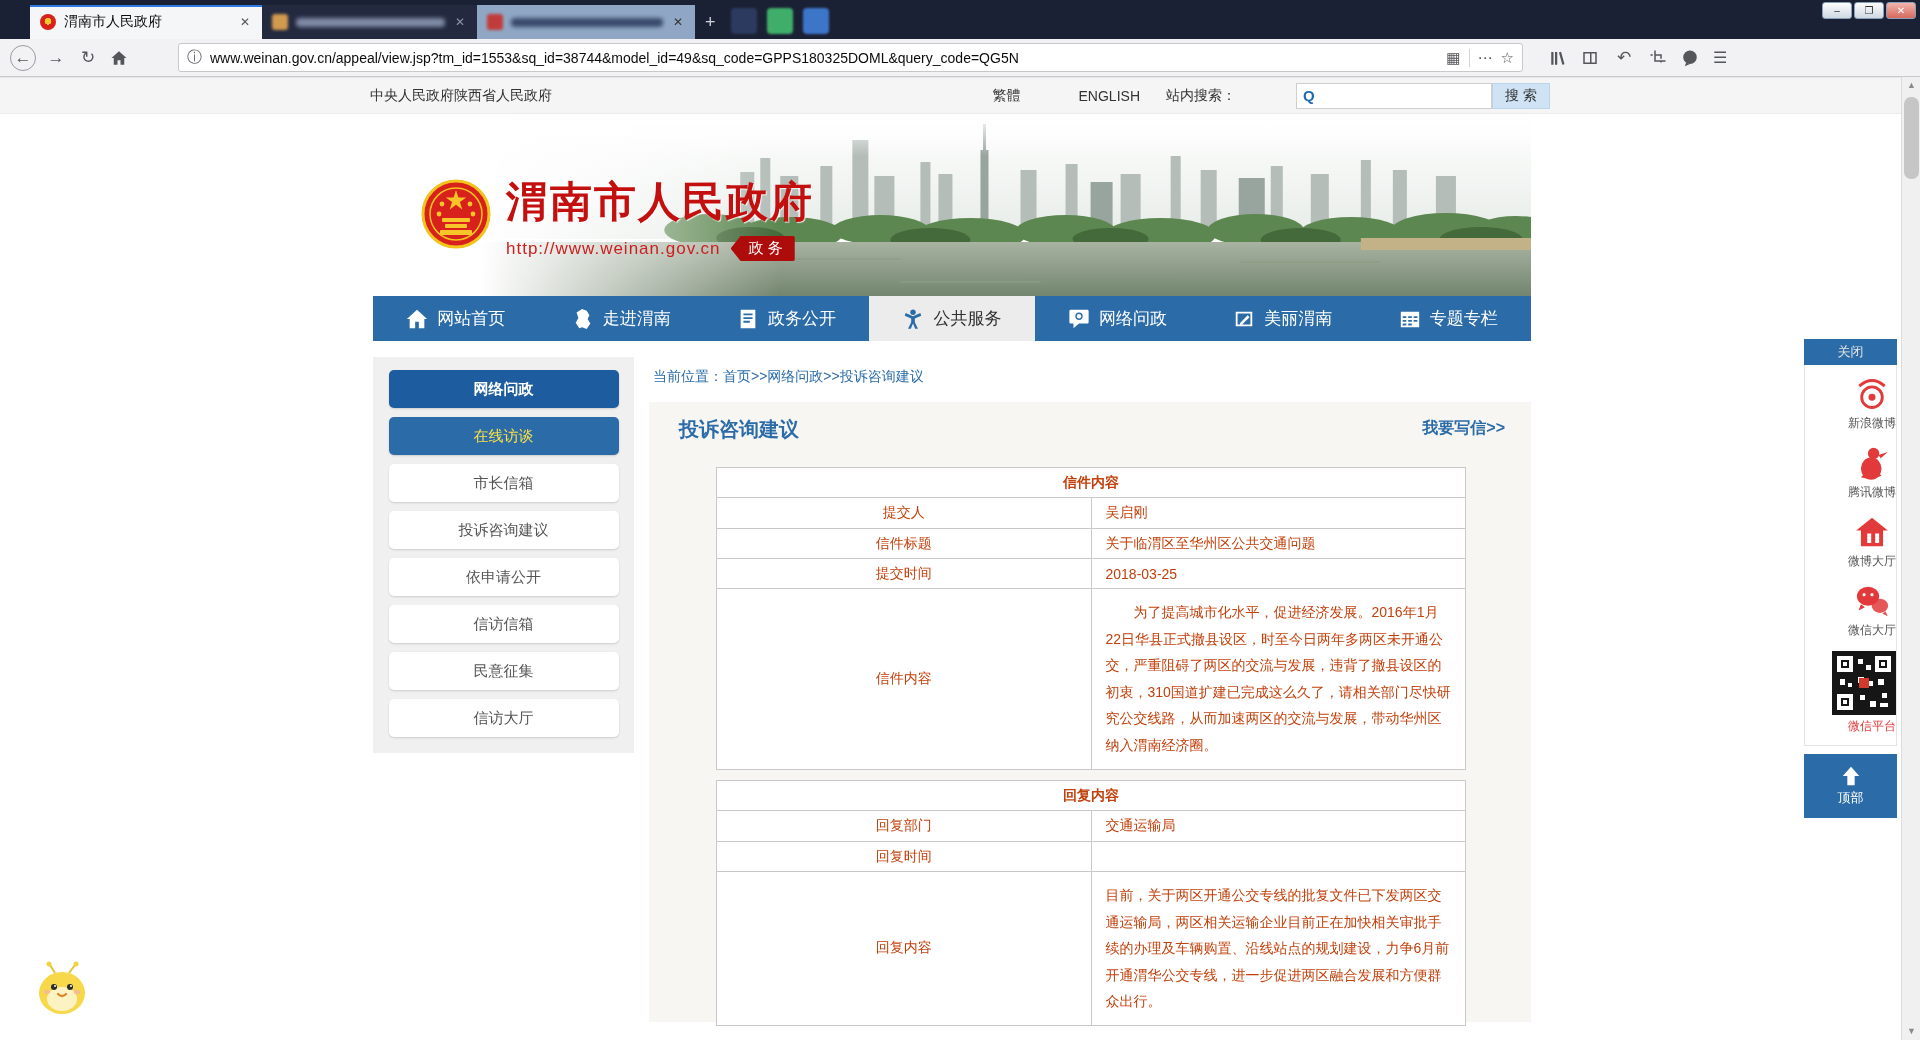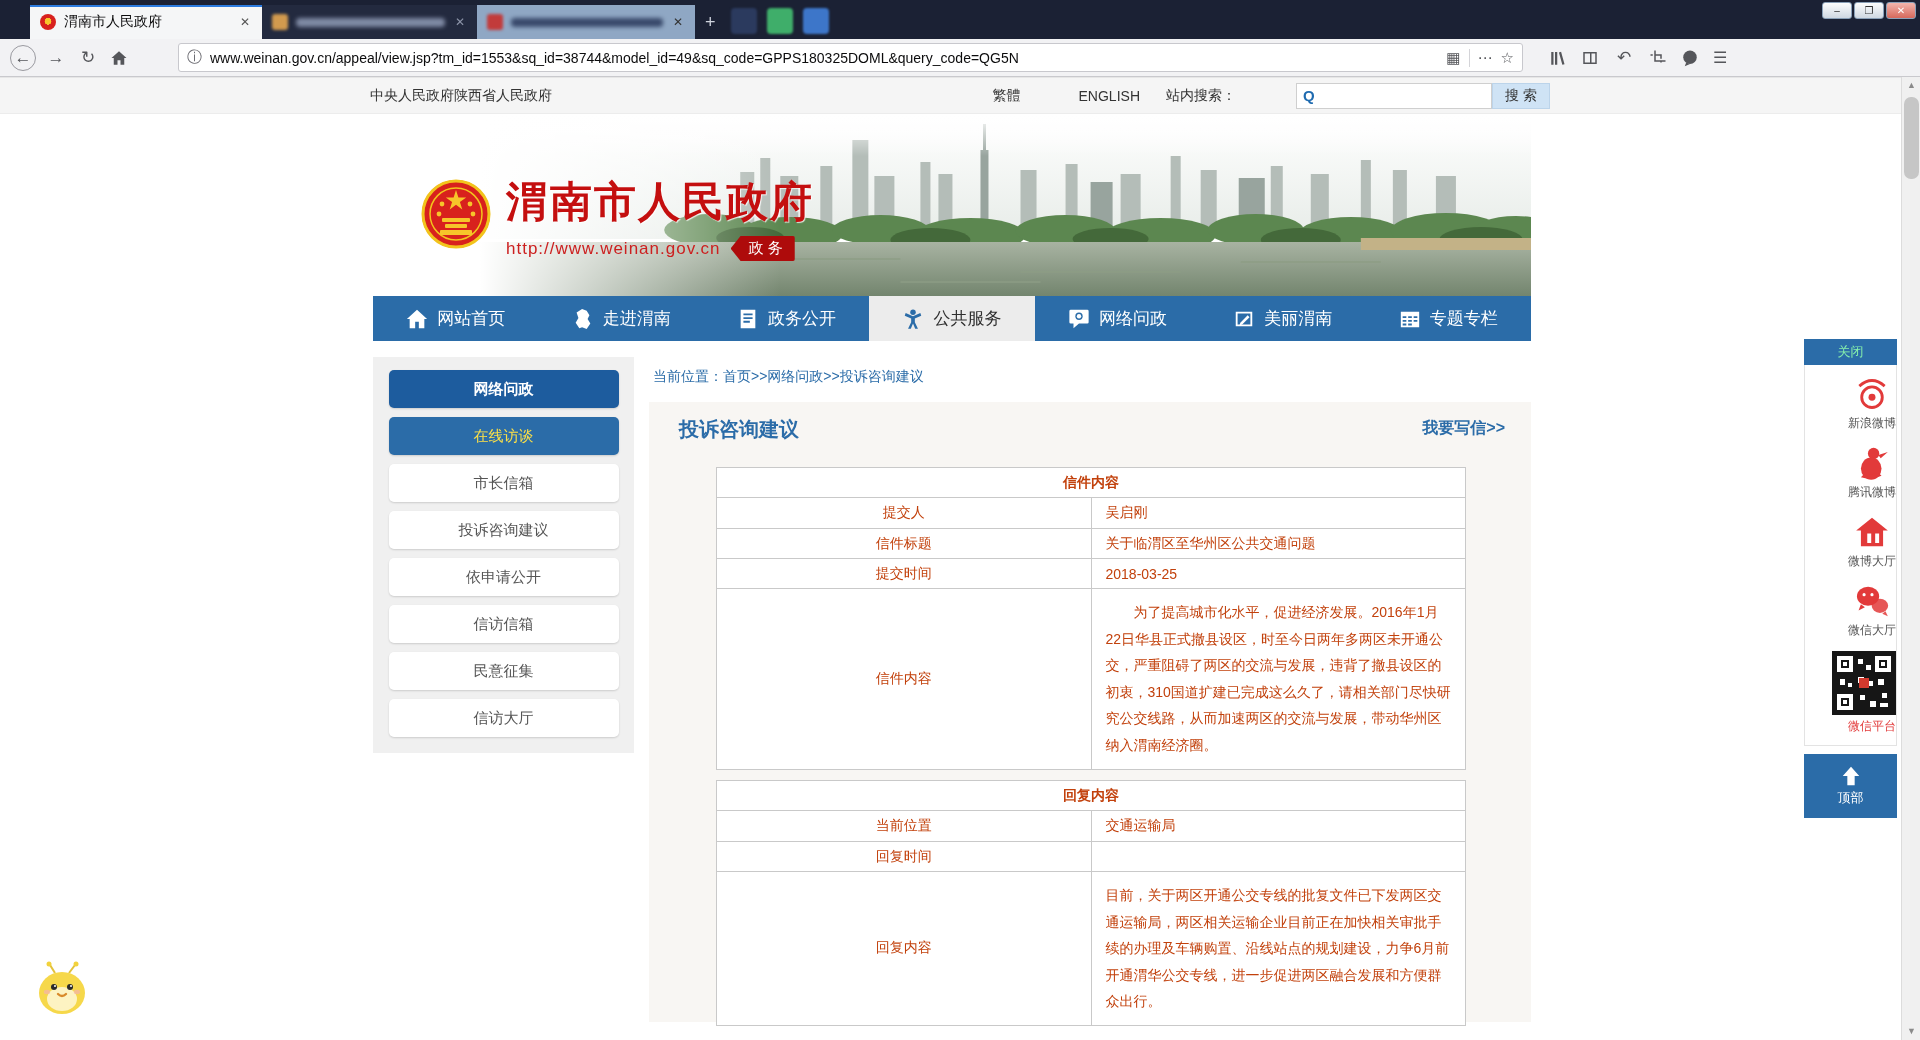--- a/index.html
+++ b/index.html
@@ -97,21 +97,21 @@
   table.lt td, table.lt th { border:1px solid #c9c9c9; font-size:14px; color:#c2410c; }
   .tbl-header { height:30px; text-align:center; color:#2b6ca8; font-weight:bold; font-size:15px; }
   .lbl { width:124px; text-align:center; height:30px; }
   .val { padding:4px 14px; }
   .val-long { vertical-align:top; padding:10px 14px; line-height:1.9; }
   .indent { text-indent:2em; }
   td.h170 { height:170px; } td.h140 { height:140px; } td.h31 { height:31px; }
 
   
   .float-panel { position:absolute; left:1804px; top:262px; width:93px; }
-  .fp-close { height:26px; background:#2b6ca8; color:#86efac; font-size:13px; display:flex; align-items:center; justify-content:center; cursor:pointer; }
+  .fp-close { height:26px; background:#2b6ca8; color:#e5e5e5; font-size:13px; display:flex; align-items:center; justify-content:center; cursor:pointer; }
   .fp-body { background:#fff; border:1px solid #e3e3e3; border-top:none; padding:10px 0 8px; display:flex; flex-direction:column; align-items:flex-end; }
   .fp-item { display:flex; flex-direction:column; align-items:center; margin-bottom:12px; cursor:pointer; }
   .fp-ic { width:38px; height:38px; color:#e23a3a; }
   .fp-ic svg { width:100%; height:100%; }
   .fp-label { font-size:12px; color:#555; margin-top:2px; }
   .qr { width:64px; height:64px; background:#111; position:relative; margin-bottom:3px; }
   .qr svg { width:100%; height:100%; }
   .qr-label { font-size:12px; color:#e23a3a; margin-bottom:2px; }
   .fp-top { height:64px; background:#2b6ca8; color:#fff; display:flex; flex-direction:column; align-items:center; justify-content:center; gap:2px; cursor:pointer; margin-top:8px; }
   .fp-top .up { width:24px; height:22px; }
@@ -411,21 +411,21 @@
         </tr>
       </tbody>
         </table>
 
       <table class="lt t2">
         <tbody>
             <tr>
               <td class="tbl-header" colspan="2">回复内容</td>
             </tr>
         <tr>
-          <td class="lbl h31">当前位置</td>
+          <td class="lbl h31">回复部门</td>
           <td class="val">交通运输局</td>
         </tr>
         <tr>
           <td class="lbl">回复时间</td>
           <td class="val"></td>
         </tr>
         <tr>
           <td class="lbl h140">回复内容</td>
           <td class="val-long">目前，关于两区开通公交专线的批复文件已下发两区交通运输局，两区相关运输企业目前正在加快相关审批手续的办理及车辆购置、沿线站点的规划建设，力争6月前开通渭华公交专线，进一步促进两区融合发展和方便群众出行。</td>
         </tr>

